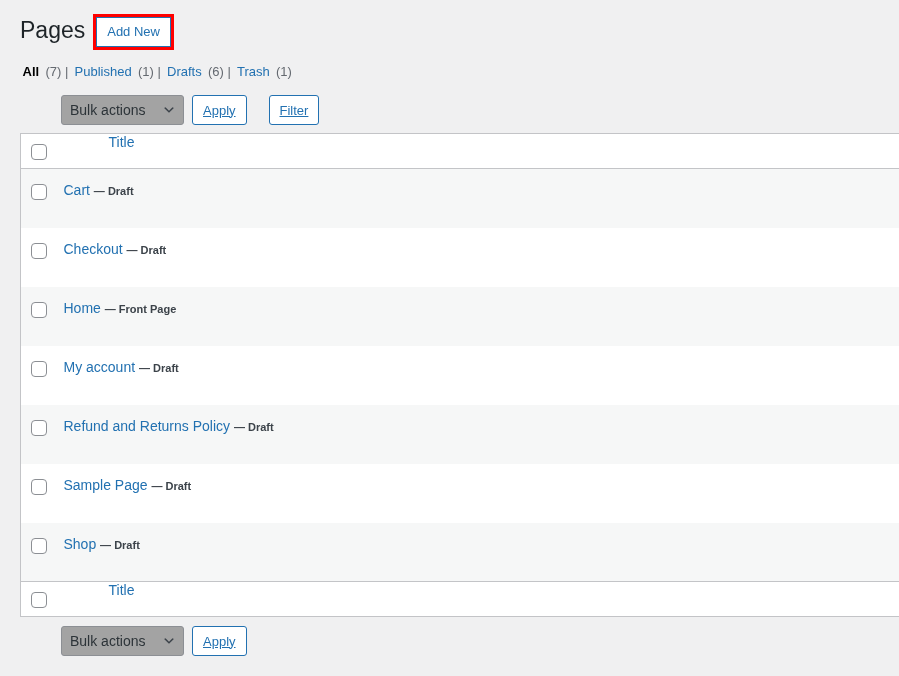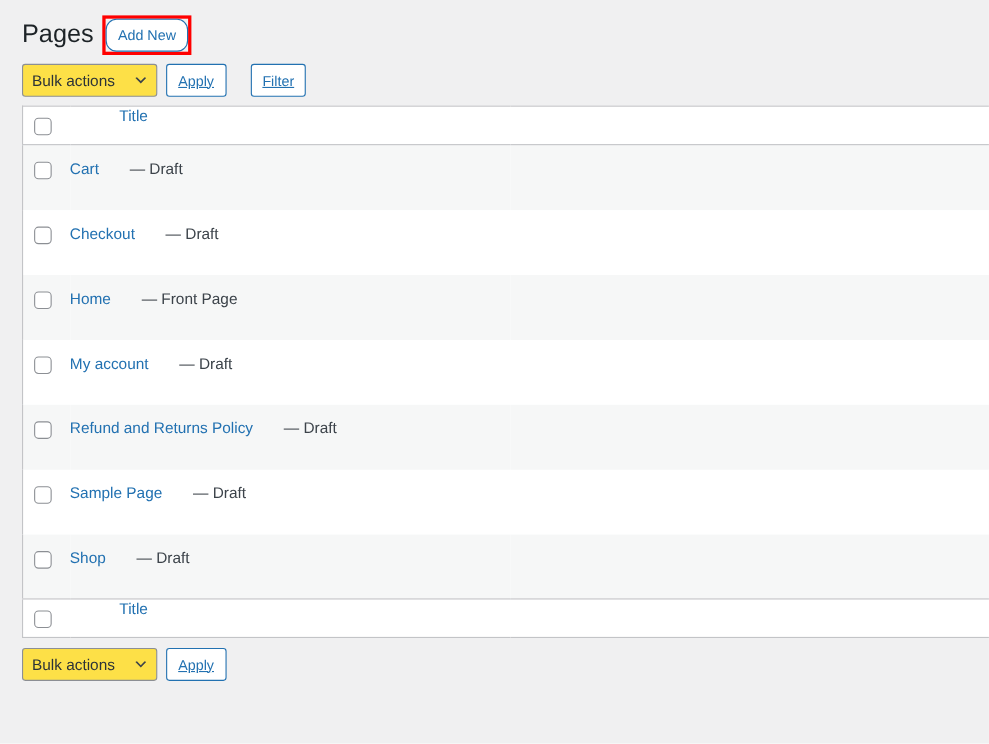--- a/index.html
+++ b/index.html
@@ -50,21 +50,21 @@
   .page-title-action {
     display: inline-block;
     font-size: 13px;
     line-height: 2.15384615;
     min-height: 30px;
     box-sizing: border-box;
     padding: 0 10px;
     background: #f6f7f7;
     border: 1px solid #2271b1;
     color: #2271b1;
-    border-radius: 10px;
+    border-radius: 0;
     text-decoration: none;
     font-weight: 400;
     white-space: nowrap;
     background: #fff;
   }
 
   
   .subsubsub {
     list-style: none;
     margin: 11px 0 2px;
@@ -112,30 +112,31 @@
     align-items: center;
   }
   .wp-select {
     -webkit-appearance: none;
     appearance: none;
     position: relative;
     height: 30px;
     box-sizing: border-box;
     border: 1px solid #8c8f94;
     border-radius: 3px;
-    background: #fde047;
+    background: #a3a3a3;
     color: #2c3338;
     font-size: 14px;
     font-family: "Liberation Sans", sans-serif;
     line-height: 28px;
     padding: 0 28px 0 8px;
     display: inline-flex;
     align-items: center;
     min-width: 123px;
     cursor: pointer;
+    margin-left: 41px;
   }
   .wp-select .chev {
     position: absolute;
     right: 7px;
     top: 0;
     height: 28px;
     display: flex;
     align-items: center;
     pointer-events: none;
   }
@@ -230,24 +231,23 @@
   tbody td.col-cb {
     padding-top: 14px !important;
   }
   .row-title {
     color: #2271b1;
     font-weight: 400;
     text-decoration: none;
     font-size: 14px;
   }
   .post-state {
-    font-weight: 400;
+    font-weight: 700;
     color: #3c434a;
-    font-size: 14px;
-    margin-left: 24px;
+    font-size: 11px;
   }
 
   
   .cb {
     -webkit-appearance: none;
     appearance: none;
     width: 16px;
     height: 16px;
     border: 1px solid #8c8f94;
     border-radius: 4px;
@@ -274,20 +274,41 @@
 
 <div class="wrap">
 
   <div class="page-header">
     <h1 class="page-title">Pages</h1>
     <span class="addnew-annot">
       <a class="page-title-action" href="#">Add New</a>
     </span>
   </div>
 
+  <ul class="subsubsub">
+    <li>
+      <a href="#" class="current">All</a>
+      <span class="count">(7)</span>
+      <span class="sep">|</span>
+    </li>
+    <li>
+      <a href="#">Published</a>
+      <span class="count">(1)</span>
+      <span class="sep">|</span>
+    </li>
+    <li>
+      <a href="#">Drafts</a>
+      <span class="count">(6)</span>
+      <span class="sep">|</span>
+    </li>
+    <li>
+      <a href="#">Trash</a>
+      <span class="count">(1)</span>
+    </li>
+  </ul>
 
   <div class="tablenav">
     <div class="actions">
       <span class="wp-select">
         <span>Bulk actions</span>
         <span class="chev">
           <svg width="14" height="14" viewBox="0 0 20 20" aria-hidden="true">
             <path d="M5 6l5 5 5-5 2 1-7 7-7-7 2-1z" fill="#3c434a"></path>
           </svg>
         </span>

